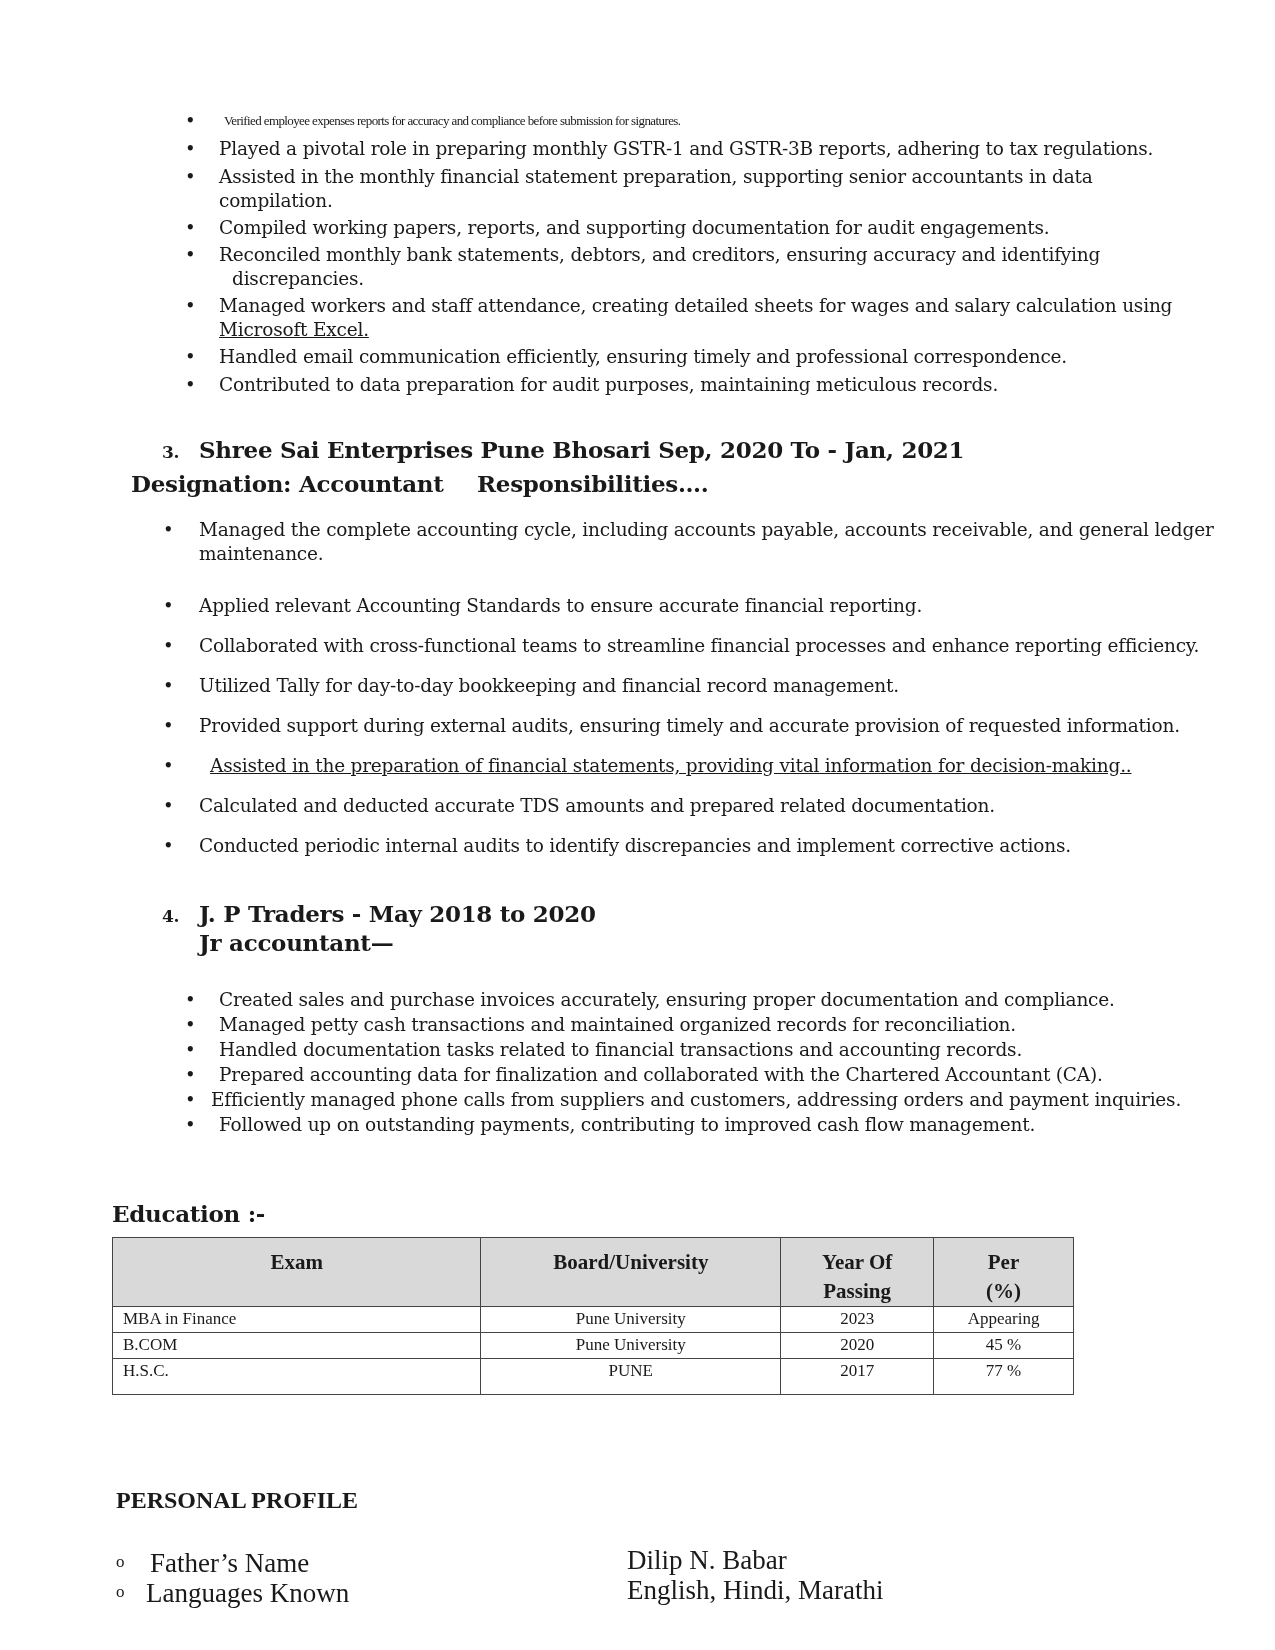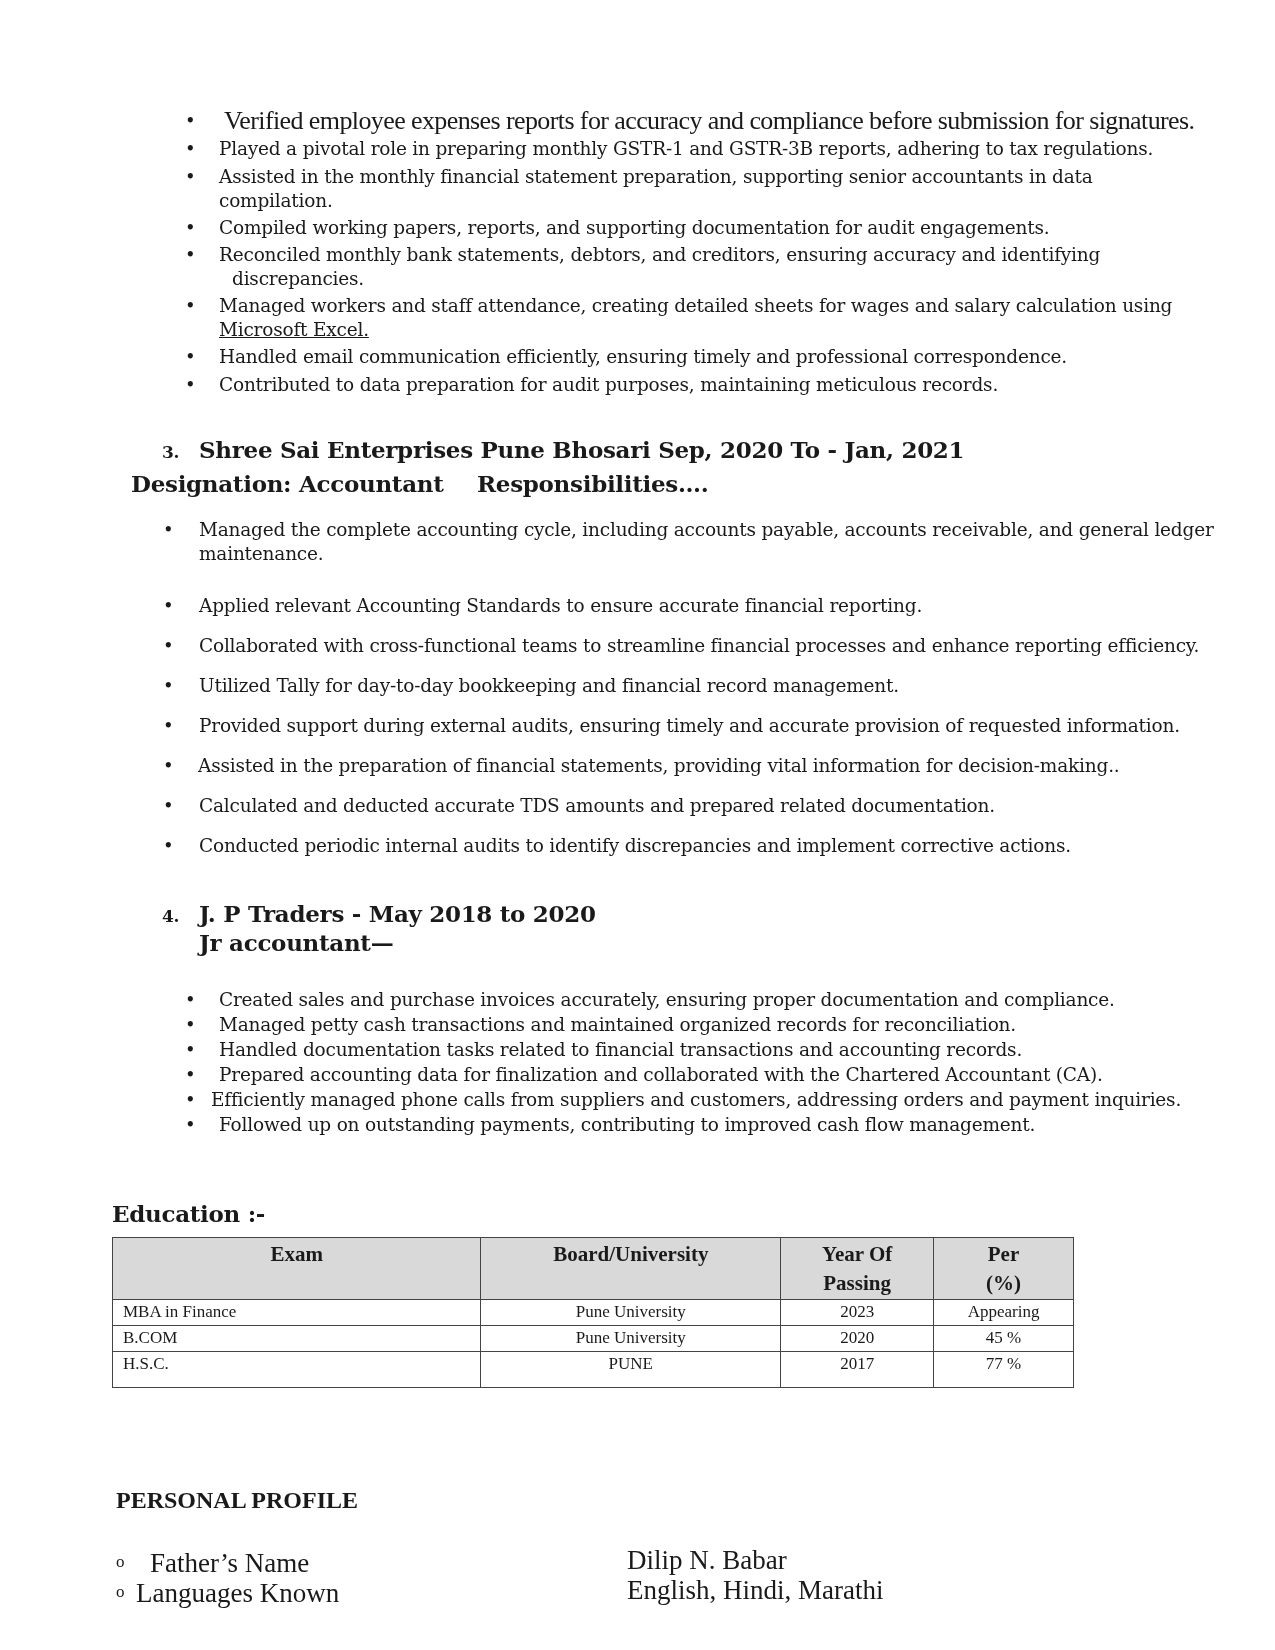--- a/index.html
+++ b/index.html
@@ -13,32 +13,32 @@
     .bullet-row .dot { position: absolute; font-size: 18px; }
     .bullet-row .txt { position: absolute; white-space: nowrap; letter-spacing: -0.2px; }
     .tnr { font-family: "Liberation Serif", serif; }
     .cambria { font-family: "DejaVu Serif", serif; font-size: 18.5px; letter-spacing: -0.35px; }
     .heading { font-weight: bold; font-size: 23px; white-space: nowrap; font-family: "DejaVu Serif", serif; letter-spacing: -0.3px; }
     table.edu {
       position: absolute; left: 112px; top: 1237px; width: 962px;
       border-collapse: collapse; font-family: "Liberation Serif", serif; font-size: 17px;
     }
     table.edu th, table.edu td { border: 1.5px solid #444; padding: 0 10px; }
-    table.edu th { background: #d9d9d9; font-weight: bold; font-size: 21px; text-align: center; vertical-align: top; line-height: 29px; padding-top: 2px; }
+    table.edu th { background: #d9d9d9; font-weight: bold; font-size: 21px; text-align: center; vertical-align: top; line-height: 29px; padding-top: 10px; }
     table.edu td { height: 25px; line-height: 24px; vertical-align: top; }
     table.edu td.c { text-align: center; }
     .pp-item { position: absolute; font-family: "Liberation Serif", serif; font-size: 27px; white-space: nowrap; }
   </style>
 </head>
 <body>
 
 <div>
   <div class="bullet-row" style="top:109px;left:0;">
     <span class="dot" style="left:185px;">•</span>
-    <span class="txt tnr" style="left:224px;font-size:26px;letter-spacing:-0.6px;text-align:center;">Verified employee expenses reports for accuracy and compliance before submission for signatures.</span>
+    <span class="txt tnr" style="left:224px;font-size:13px;letter-spacing:-0.6px;text-align:center;">Verified employee expenses reports for accuracy and compliance before submission for signatures.</span>
   </div>
   <div class="bullet-row" style="top:137px;left:0;">
     <span class="dot" style="left:185px;">•</span>
     <span class="txt cambria" style="left:219px;">Played a pivotal role in preparing monthly GSTR-1 and GSTR-3B reports, adhering to tax regulations.</span>
   </div>
   <div class="bullet-row" style="top:165px;left:0;">
     <span class="dot" style="left:185px;">•</span>
     <span class="txt cambria" style="left:219px;">Assisted in the monthly financial statement preparation, supporting senior accountants in data</span>
     <span class="txt cambria" style="left:219px;top:24px;">compilation.</span>
   </div>
@@ -88,21 +88,21 @@
   <div class="bullet-row" style="top:674px;left:0;">
     <span class="dot" style="left:163px;">•</span>
     <span class="txt cambria" style="left:199px;">Utilized Tally for day-to-day bookkeeping and financial record management.</span>
   </div>
   <div class="bullet-row" style="top:714px;left:0;">
     <span class="dot" style="left:163px;">•</span>
     <span class="txt cambria" style="left:199px;">Provided support during external audits, ensuring timely and accurate provision of requested information.</span>
   </div>
   <div class="bullet-row" style="top:754px;left:0;">
     <span class="dot" style="left:163px;">•</span>
-    <span class="txt cambria" style="left:198px;">Assisted in the preparation of financial statements, providing vital information for decision-making..</span>
+    <span class="txt cambria" style="left:210px;text-decoration:underline;">Assisted in the preparation of financial statements, providing vital information for decision-making..</span>
   </div>
   <div class="bullet-row" style="top:794px;left:0;">
     <span class="dot" style="left:163px;">•</span>
     <span class="txt cambria" style="left:199px;">Calculated and deducted accurate TDS amounts and prepared related documentation.</span>
   </div>
   <div class="bullet-row" style="top:834px;left:0;">
     <span class="dot" style="left:163px;">•</span>
     <span class="txt cambria" style="left:199px;">Conducted periodic internal audits to identify discrepancies and implement corrective actions.</span>
   </div>
 </div>
@@ -180,16 +180,16 @@
 <span class="abs" style="left:116px;top:1487px;font-family:'Liberation Serif',serif;font-weight:bold;font-size:24px;white-space:nowrap;">PERSONAL PROFILE</span>
 
 <div>
   <div>
     <span class="pp-item" style="left:116px;top:1552px;font-size:17px;">o</span>
     <span class="pp-item" style="left:150px;top:1548px;">Father’s Name</span>
     <span class="pp-item" style="left:627px;top:1545px;">Dilip  N. Babar</span>
   </div>
   <div>
     <span class="pp-item" style="left:116px;top:1582px;font-size:17px;">o</span>
-    <span class="pp-item" style="left:136px;top:1578px;">Languages Known</span>
+    <span class="pp-item" style="left:146px;top:1578px;">Languages Known</span>
     <span class="pp-item" style="left:627px;top:1575px;">English, Hindi, Marathi</span>
   </div>
 </div>
 
 </body></html>

